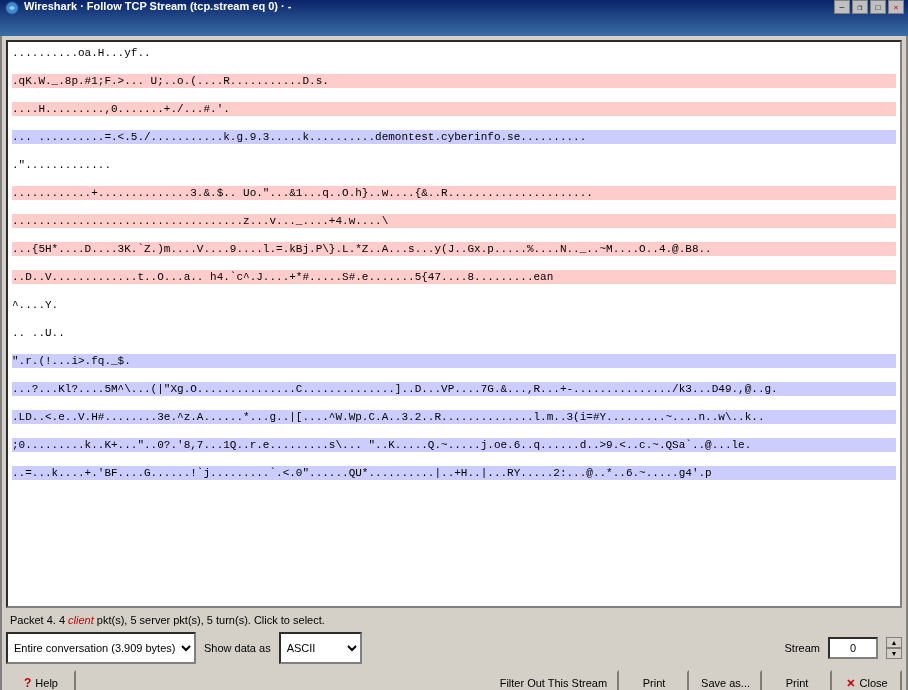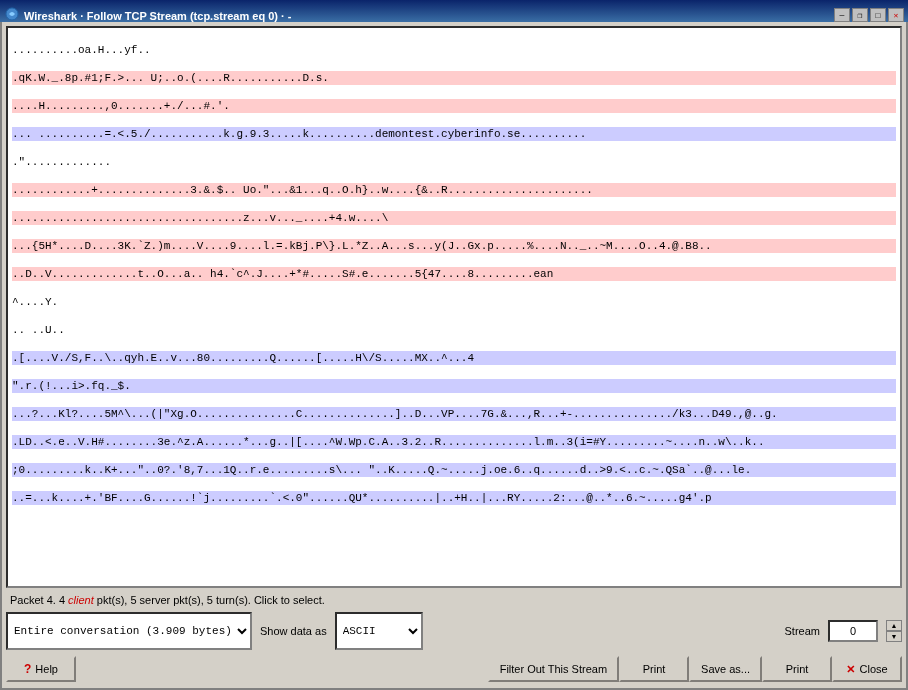--- a/index.html
+++ b/index.html
@@ -9,23 +9,23 @@
       background: #d4d0c8;
       width: 908px;
       height: 690px;
       overflow: hidden;
     }
 
     
     .title-bar {
       background: linear-gradient(to bottom, #0a246a, #3a6ea5);
       color: white;
-      height: 22px;
-      display: flex;
-      align-items: flex-end;
+      height: 36px;
+      display: flex;
+      align-items: flex-start;
       padding: 0 4px;
       user-select: none;
     }
     .title-bar-icon {
       width: 16px;
       height: 16px;
       margin-right: 4px;
       display: flex;
       align-items: center;
       justify-content: center;
@@ -65,21 +65,21 @@
       gap: 4px;
     }
 
     
     .stream-content {
       flex: 1;
       background: white;
       border: 2px inset #808080;
       overflow-y: scroll;
       overflow-x: auto;
-      padding: 15px 4px;
+      padding: 4px 4px;
       font-family: 'Courier New', Courier, monospace;
       font-size: 11px;
       line-height: 14px;
       color: #000;
       white-space: pre;
     }
 
     .stream-line {
       display: block;
     }
@@ -111,23 +111,23 @@
     
     .controls-row {
       display: flex;
       align-items: center;
       gap: 8px;
       font-family: Arial, sans-serif;
       font-size: 11px;
     }
 
     .dropdown-select {
-      height: 38px;
-      font-size: 11px;
-      font-family: Liberation Mono, monospace;
+      height: 32px;
+      font-size: 11px;
+      font-family: Liberation Sans, sans-serif;
       border: 2px inset #808080;
       background: white;
       padding: 0 2px;
     }
 
     .label-text {
       white-space: nowrap;
       color: #000;
     }
 
@@ -258,21 +258,20 @@
 <span class="stream-line client">.qK.W._.8p.#1;F.&gt;... U;..o.(....R...........D.s.</span>
 <span class="stream-line client">....H.........,0.......+./...#.'.</span>
 <span class="stream-line server">... ..........=.&lt;.5./...........k.g.9.3.....k..........demontest.cyberinfo.se..........</span>
 <span class="stream-line mixed">.".............</span>
 <span class="stream-line client">............+..............3.&amp;.$.. Uo."...&amp;1...q..O.h}..w....{&amp;..R......................</span>
 <span class="stream-line client">...................................z...v..._....+4.w....\</span>
 <span class="stream-line client">...{5H*....D....3K.`Z.)m....V....9....l.=.kBj.P\}.L.*Z..A...s...y(J..Gx.p.....%....N.._..~M....O..4.@.B8..</span>
 <span class="stream-line client">..D..V.............t..O...a.. h4.`c^.J....+*#.....S#.e.......5{47....8.........ean</span>
 <span class="stream-line mixed">^....Y.</span>
 <span class="stream-line mixed">.. ..U..</span>
-<span class="stream-line server">.[....V./S,F..\..qyh.E..v...80.........Q......[.....H\/S.....MX..^...4</span>
 <span class="stream-line server">".r.(!...i&gt;.fq._$.</span>
 <span class="stream-line server">...?...Kl?....5M^\...(|"Xg.O...............C..............]..D...VP....7G.&amp;...,R...+-.............../k3...D49.,@..g.</span>
 <span class="stream-line server">.LD..&lt;.e..V.H#........3e.^z.A......*...g..|[....^W.Wp.C.A..3.2..R..............l.m..3(i=#Y.........~....n..w\..k..</span>
 <span class="stream-line server">;0.........k..K+..."..0?.'8,7...1Q..r.e.........s\... "..K.....Q.~.....j.oe.6..q......d..&gt;9.&lt;..c.~.QSa`..@...le.</span>
 <span class="stream-line server">..=...k....+.'BF....G......!`j.........`.&lt;.0"......QU*..........|..+H..|...RY.....2:...@..*..6.~.....g4'.p</span>
 
 
 
 
 

